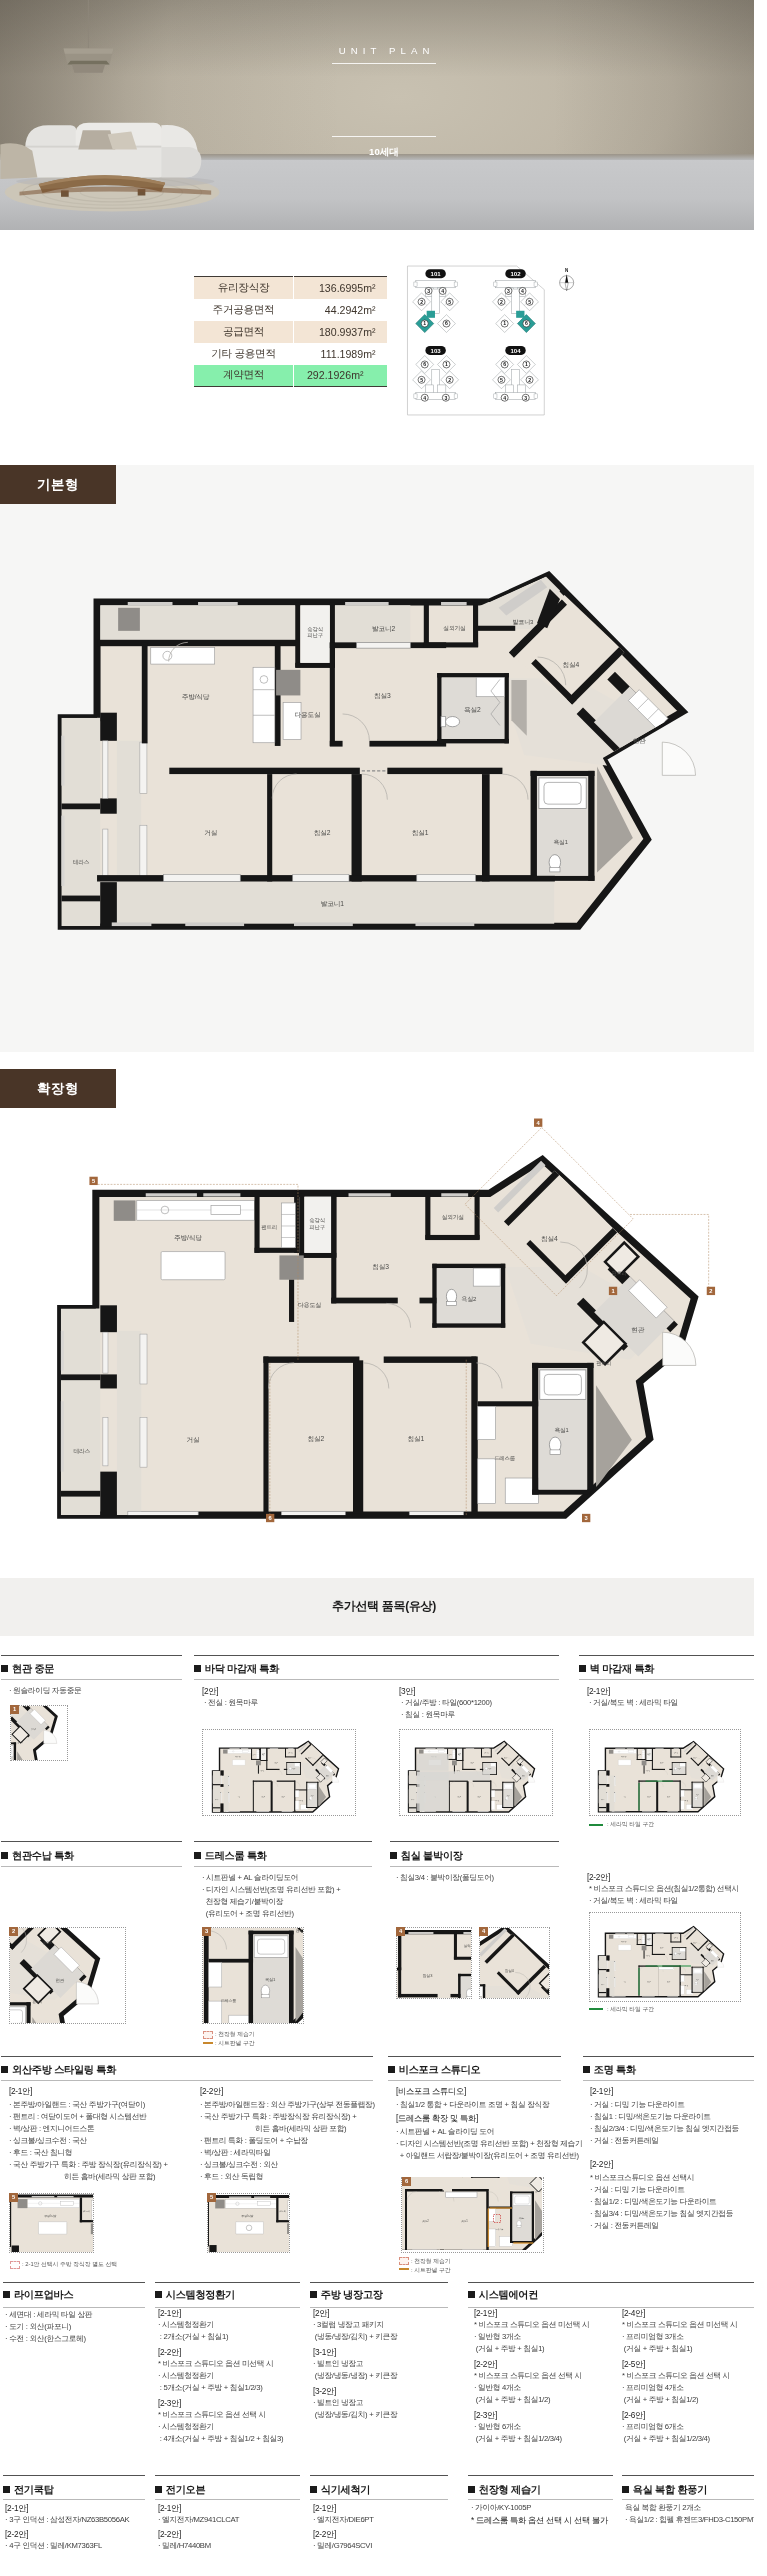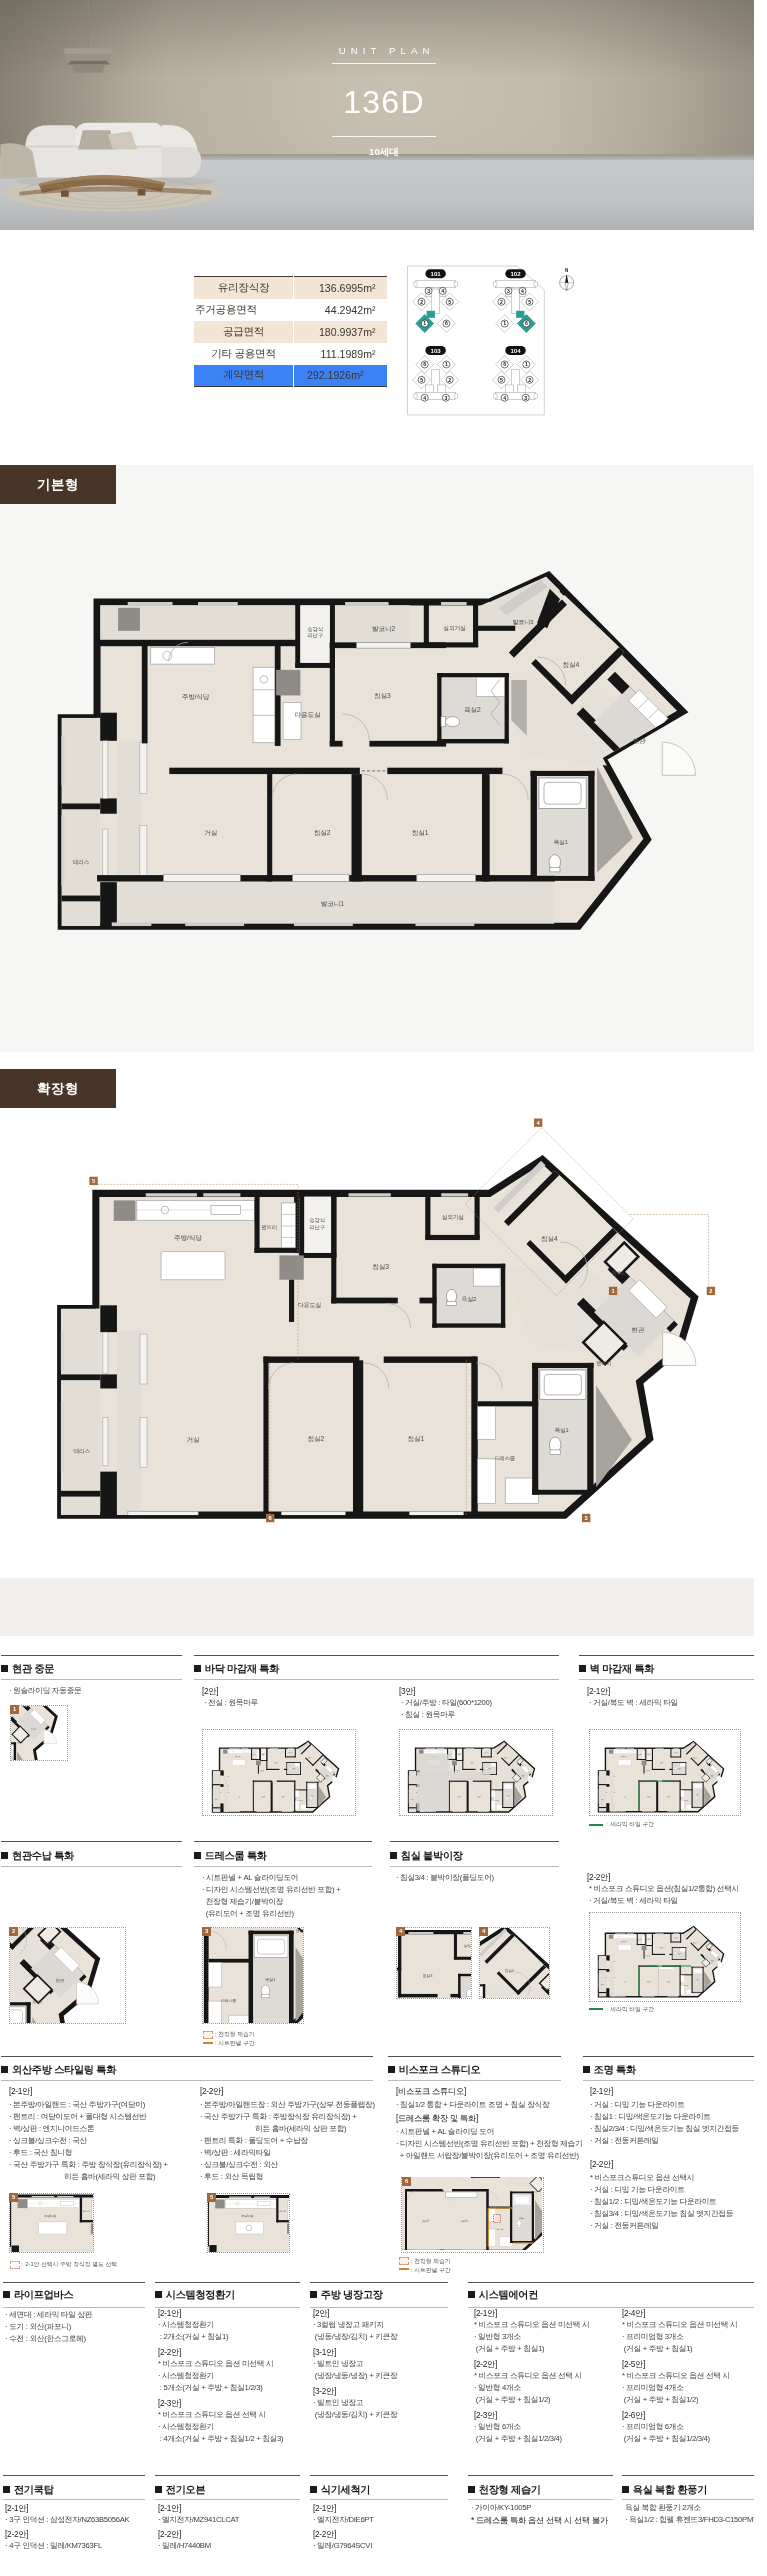--- a/index.html
+++ b/index.html
@@ -55,45 +55,44 @@
 
     <path d="M60 288 Q160 262 258 286 L252 300 Q160 278 66 302 Z" fill="#8b6b48"></path>
     <path d="M60 288 Q160 262 258 286 L257 290 Q160 268 61 292 Z" fill="#a0805c"></path>
     <rect x="95" y="298" width="12" height="10" fill="#6f5338"></rect>
     <rect x="215" y="296" width="12" height="10" fill="#6f5338"></rect>
     <path d="M30 300 Q150 286 330 298 L330 305 Q150 294 30 306 Z" fill="#7a5334" opacity="0.55"></path>
   </svg>
 
   <div class="a" style="left:0;top:45px;width:768px;text-align:center;color:#fff;font-size:9.6px;letter-spacing:5.1px;text-indent:5.1px;font-weight:400">UNIT PLAN</div>
   <div class="a" style="left:332px;top:63px;width:104px;height:0.6px;background:rgba(255,255,255,.85)"></div>
-  <div class="a" style="left:0;top:84px;width:768px;text-align:center;color:#fff;font-size:32px;font-weight:400;letter-spacing:1.3px">136D</div>
   <div class="a" style="left:332px;top:136px;width:104px;height:0.6px;background:rgba(255,255,255,.85)"></div>
   <div class="a" style="left:0;top:146px;width:768px;text-align:center;color:#fff;font-size:9.6px;font-weight:bold;letter-spacing:0px">10세대</div>
 </div>
 
 <div class="a" id="areatable" style="left:194px;top:276px;width:193px">
   <table style="width:193px;border-collapse:collapse;border-top:1.3px solid #3f3a35;border-bottom:1.3px solid #3f3a35;font-size:10.6px;color:#3e352c">
     <tbody>
           <tr style="height:22px;background:#f3e5d5">
             <td style="width:97px;text-align:center;letter-spacing:-0.3px">유리장식장</td>
             <td style="border-left:1.9px solid #fff;text-align:right;padding-right:11.5px">136.6995m²</td>
           </tr>
     <tr style="height:22px">
-            <td style="letter-spacing:-0.3px">주거공용면적</td>
+            <td style="text-align:center;letter-spacing:-0.3px">주거공용면적</td>
             <td style="border-left:1.9px solid #fff;text-align:right;padding-right:11.5px">44.2942m²</td>
           </tr>
     <tr style="height:22px;background:#f3e5d5">
             <td style="text-align:center;letter-spacing:-0.3px">공급면적</td>
             <td style="border-left:1.9px solid #fff;text-align:right;padding-right:11.5px">180.9937m²</td>
           </tr>
     <tr style="height:22px">
             <td style="text-align:center;letter-spacing:-0.3px">기타 공용면적</td>
             <td style="border-left:1.9px solid #fff;text-align:right;padding-right:11.5px">111.1989m²</td>
           </tr>
-    <tr style="height:22px;background:#3b82f6">
+    <tr style="height:22px;background:#86efac">
             <td style="text-align:center;letter-spacing:-0.3px">계약면적</td>
             <td style="border-left:1.9px solid #fff;text-align:center;padding-right:11.5px">292.1926m²</td>
           </tr>
   </tbody>
       </table>
 </div>
 
 <svg class="a" id="siteplan" style="left:403px;top:259px" width="179" height="163" viewBox="630 405 280 255">
 <defs>
 
@@ -555,20 +554,21 @@
 <rect x="1105" y="2011" width="13" height="13" fill="#a2673c"></rect>
         <text x="1111.5" y="2021">2</text>
 <rect x="910" y="2366" width="13" height="13" fill="#a2673c"></rect>
         <text x="916.5" y="2376">3</text>
 <rect x="416" y="2366" width="13" height="13" fill="#a2673c"></rect>
         <text x="422.5" y="2376">6</text>
 </g>
 </svg>
 
 <div class="a" style="left:0;top:1578px;width:768px;height:58px;background:#f1f0ee"></div>
+<div class="a" style="left:0;top:1598px;width:768px;text-align:center;font-size:12px;font-weight:bold;color:#1d1d1d;letter-spacing:-0.3px">추가선택 품목(유상)</div>
 
 <div class="hl2" style="left:1.3px;top:1679px;width:181px"></div>
 <div class="hl2" style="left:194px;top:1679px;width:365px"></div>
 <div class="hl2" style="left:579px;top:1679px;width:187px"></div>
 <div class="hl2" style="left:1.3px;top:1866px;width:181px"></div>
 <div class="hl2" style="left:194px;top:1866px;width:178px"></div>
 <div class="hl2" style="left:390px;top:1866px;width:169px"></div>
 <div class="hl2" style="left:1.3px;top:2080px;width:372px"></div>
 <div class="hl2" style="left:388px;top:2080px;width:173px"></div>
 <div class="hl2" style="left:583px;top:2080px;width:183px"></div>

